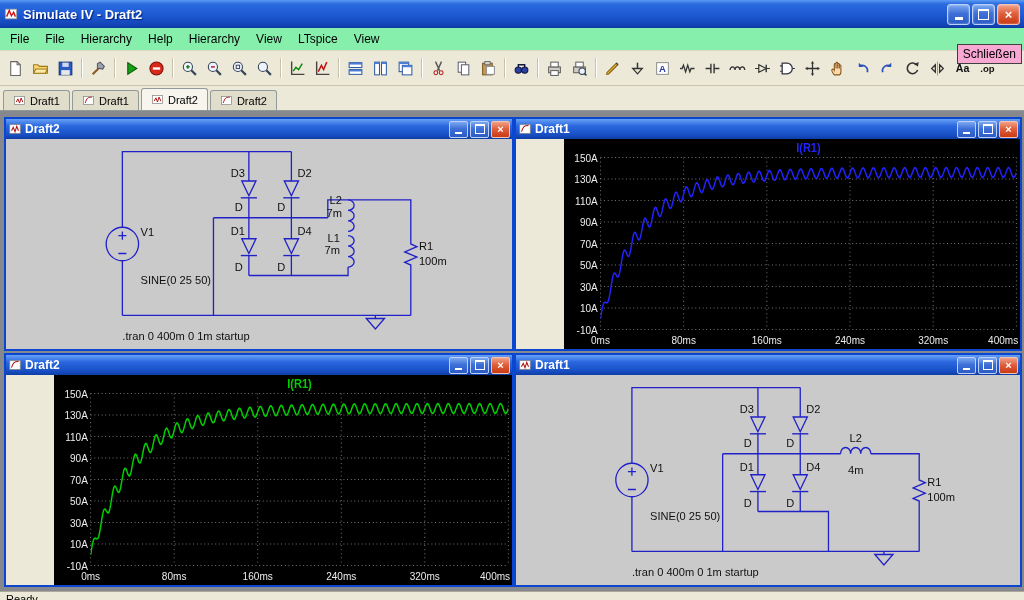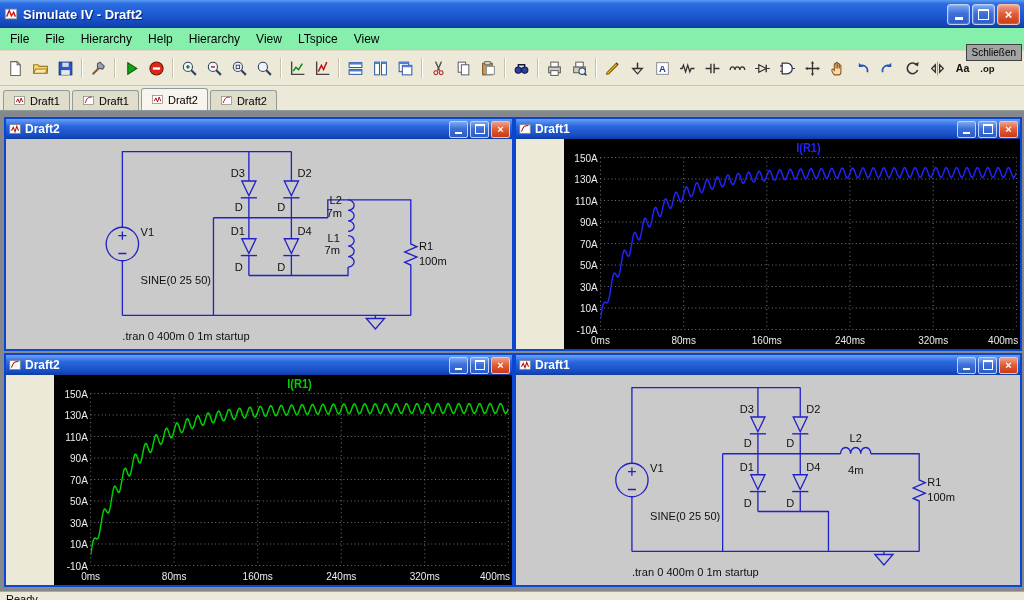--- a/index.html
+++ b/index.html
@@ -17,22 +17,22 @@
   .wbtn.blue{background:linear-gradient(180deg,#7da9ef,#3e6fd8 45%,#2c5bc4);}
   .wbtn.red{background:linear-gradient(180deg,#f0a088,#e0603c 45%,#c83a14);border-color:#f2c4b4;}
   .glyph-min{width:8px;height:3px;background:#fff;margin-top:9px;}
   .glyph-max{width:9px;height:8px;border:1px solid #fff;border-top:2px solid #fff;}
   .glyph-x{color:#fff;font-weight:bold;font-size:13px;line-height:1;}
 
   
   .menubar{height:22px;display:flex;align-items:center;padding-left:2px;font-size:12px;
     background:#86efac;border-bottom:1px solid #dcd8c4;}
   .menu-item{padding:3px 8px;color:#000;cursor:default;}
-  .tooltip{position:absolute;top:44px;right:2px;background:#a3a3a3;border:1px solid #404040;
-    font-size:10px;padding:2px 5px;z-index:60;color:#000;}
+  .tooltip{position:absolute;top:44px;right:2px;background:#f9a8d4;border:1px solid #404040;
+    font-size:12px;padding:2px 5px;z-index:60;color:#000;}
 
   
   .toolbar{height:30px;display:flex;align-items:center;padding:2px 3px;background:#ece9d8;
     border-bottom:1px solid #c8c4b0;}
   .tb-btn{width:25px;height:25px;display:flex;align-items:center;justify-content:center;
     background:transparent;border:1px solid transparent;padding:0;}
   .tb-sep{width:1px;height:20px;background:#c6c2ae;border-right:1px solid #fff;margin:0 3px;}
   .ic{width:17px;height:17px;display:block;}
 
   

